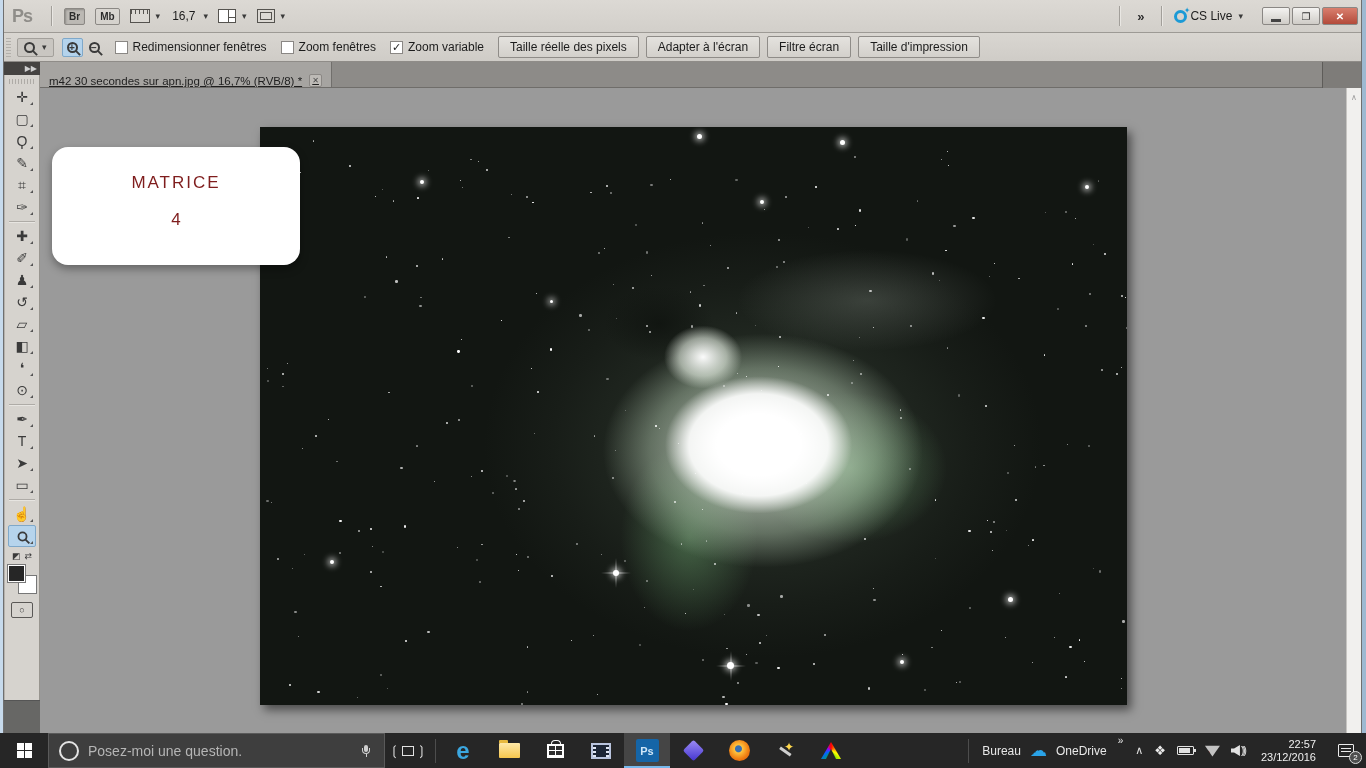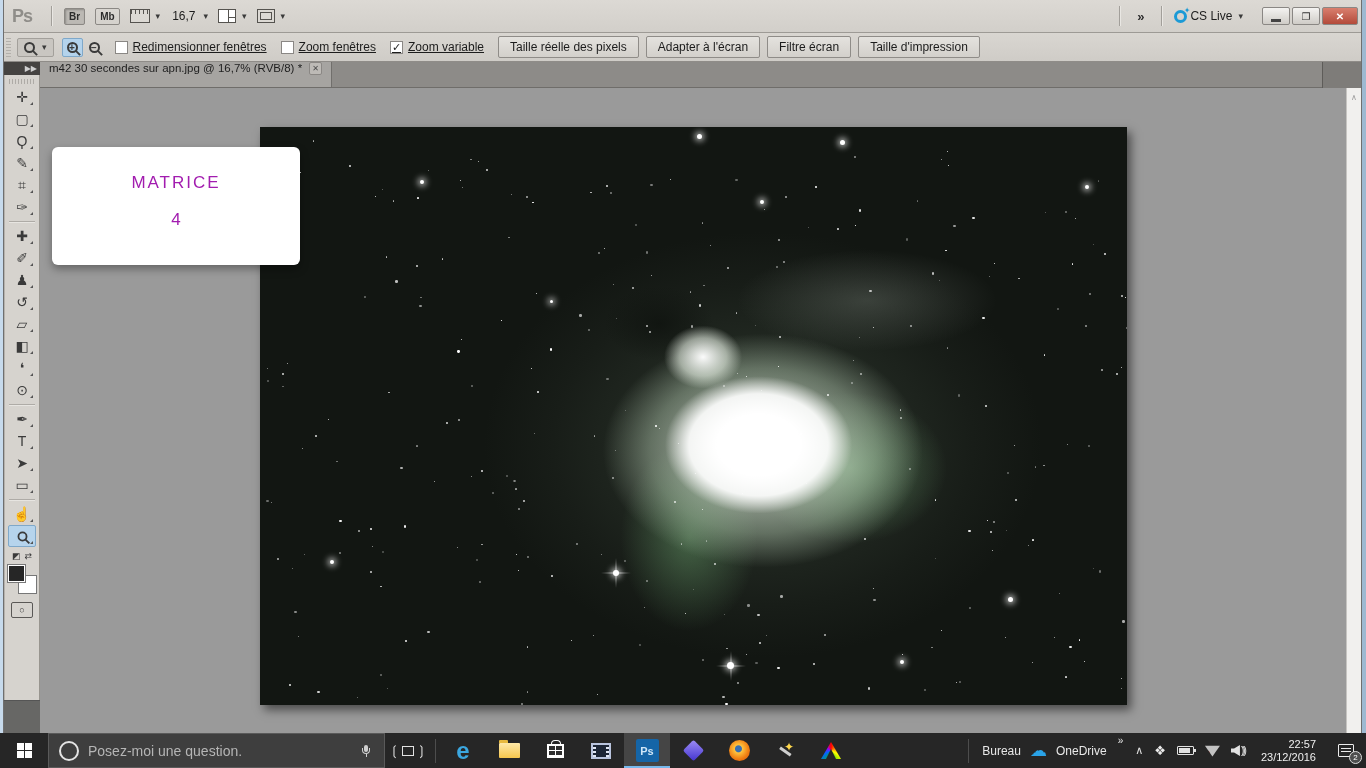--- a/index.html
+++ b/index.html
@@ -44,28 +44,28 @@
   .options-bar { position:absolute; left:0; top:33px; width:1366px; height:29px; background:linear-gradient(#d9d6d1,#cfccc7); border-bottom:1px solid #8f8c88; display:flex; align-items:center; padding-left:6px; z-index:30; }
   .grip-v { width:5px; height:20px; margin-right:6px;
       background:repeating-linear-gradient(0deg,#b3b0ab 0 1px,transparent 1px 3px); }
   .mag { position:relative; width:11px; height:11px; border:2px solid #3a3a3a; border-radius:50%; display:inline-block; }
   .mag::after { content:""; position:absolute; width:2px; height:6px; background:#3a3a3a; right:-3px; bottom:-5px; transform:rotate(-45deg); }
   .mag i { position:absolute; inset:0; display:flex; align-items:center; justify-content:center; font-style:normal; font-size:10px; line-height:7px; color:#3a3a3a; font-weight:bold; }
   .tool-well { display:flex; align-items:center; gap:4px; padding:3px 6px; border:1px solid #a3a09b; border-radius:2px; background:#c9c6c1; margin-right:8px; }
   .zoom-io { display:flex; gap:1px; margin-right:10px; }
   .zoom-io .io-btn { padding:3px 4px; border:1px solid transparent; border-radius:2px; display:flex; align-items:center; }
   .zoom-io .io-btn.active { background:#b4d3ec; border-color:#7fa8c9; }
-  .cb { display:flex; align-items:center; gap:5px; margin-right:14px; font-size:12px; color:#1c1c1c;text-decoration:underline; }
+  .cb { display:flex; align-items:center; gap:5px; margin-right:14px; font-size:12px; color:#1c1c1c; }
   .cb .box { width:13px; height:13px; background:#fff; border:1px solid #8a8784; display:flex; align-items:center; justify-content:center; font-size:11px; color:#222; }
   .opt-btn { font-size:12px; color:#1c1c1c; background:linear-gradient(#e4e2de,#d3d0cb); border:1px solid #8f8c88; border-radius:2px; padding:3px 11px; margin-right:7px; }
 
   
   .tools-header { position:absolute; left:4px; top:62px; width:36px; height:13px; background:#454341; color:#cfcfcf; font-size:8px; text-align:right; padding:2px 3px 0 0; z-index:25; }
   .tab-well { position:absolute; left:40px; top:62px; width:1326px; height:26px; background:#8d8b88; border-bottom:1px solid #6f6d6a; display:flex; z-index:20; }
-  .doc-tab { display:flex; align-items:flex-start; gap:7px; padding:0 9px; font-size:11.5px; color:#1f1f1f; background:#a6a4a1; border-right:1px solid #716f6c; height:25px; }
+  .doc-tab { display:flex; align-items:flex-end; gap:7px; padding:0 9px; font-size:11.5px; color:#1f1f1f; background:#a6a4a1; border-right:1px solid #716f6c; height:25px;text-decoration:underline; }
   .doc-tab.active { background:#cac8c5; }
   .tab-close { width:13px; height:13px; border:1px solid #8a8784; border-radius:2px; background:#bdbab6; color:#4a4a4a; font-size:8px; line-height:11px; text-align:center; }
   .tab-close::after { content:"✕"; }
   .dock-stub { position:absolute; left:1322px; top:62px; width:39px; height:26px; background:#7e7c79; border-left:1px solid #5e5c59; z-index:21; }
 
   
   .tools-panel { position:absolute; left:4px; top:75px; width:36px; height:625px; background:#d6d3ce; border-left:1px solid #b5b2ad; border-right:1px solid #98958f; z-index:25; }
   .panel-grip { height:9px; margin:2px 4px 0 4px;
       background:repeating-linear-gradient(90deg,#aeaba6 0 1px,transparent 1px 3px) center/100% 5px no-repeat; }
   .tools-list { display:flex; flex-direction:column; align-items:center; }
@@ -97,21 +97,21 @@
       radial-gradient(ellipse 180px 70px at 70% 30%, rgba(150,160,150,.28), rgba(150,160,150,0) 72%),
       radial-gradient(ellipse 340px 260px at 58% 55%, rgba(95,115,95,.38), rgba(55,65,55,.16) 62%, rgba(20,24,20,0) 82%);
   }
   .star { position:absolute; background:#fff; border-radius:50%; }
   .fstar { position:absolute; background:#fff; border-radius:50%; box-shadow:0 0 6px 2px rgba(255,255,255,.75); }
   .fstar.spike::before, .fstar.spike::after { content:""; position:absolute; left:50%; top:50%; width:30px; height:1px;
       background:linear-gradient(90deg, rgba(255,255,255,0), rgba(255,255,255,.85), rgba(255,255,255,0)); transform:translate(-50%,-50%); }
   .fstar.spike::after { transform:translate(-50%,-50%) rotate(90deg); }
 
   
-  .matrice { position:absolute; left:52px; top:147px; width:248px; height:118px; background:#fff; border-radius:6px; box-shadow:0 4px 9px rgba(0,0,0,.35); z-index:50; text-align:center; color:#a21caf; }
+  .matrice { position:absolute; left:52px; top:147px; width:248px; height:118px; background:#fff; border-radius:16px; box-shadow:0 4px 9px rgba(0,0,0,.35); z-index:50; text-align:center; color:#7f1d1d; }
   .matrice .m-title { font-size:17px; letter-spacing:2px; margin-top:26px; }
   .matrice .m-value { font-size:17px; margin-top:17px; }
 
   
   .taskbar { position:absolute; left:0; top:733px; width:1366px; height:35px; background:#262626; display:flex; align-items:center; color:#ddd; z-index:60; }
   .tb-start { width:48px; height:35px; display:flex; align-items:center; justify-content:center; }
   .win-logo { display:grid; grid-template-columns:7px 7px; grid-template-rows:7px 7px; gap:1px; }
   .win-logo span { background:#fff; }
   .tb-search { width:337px; height:35px; background:#3e3e3e; border:1px solid #5a5a5a; display:flex; align-items:center; padding:0 10px; gap:9px; }
   .cortana-ring { width:20px; height:20px; border:2px solid #e4e4e4; border-radius:50%; flex:none; }

